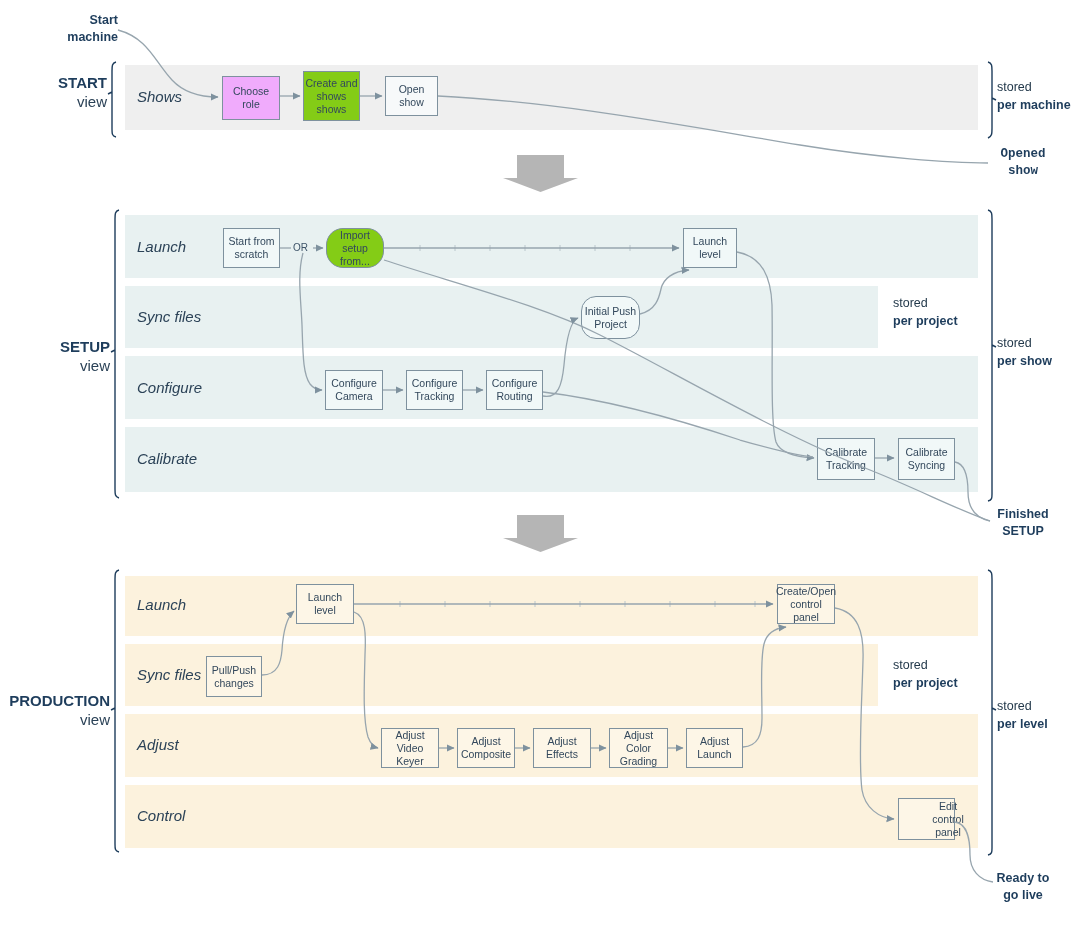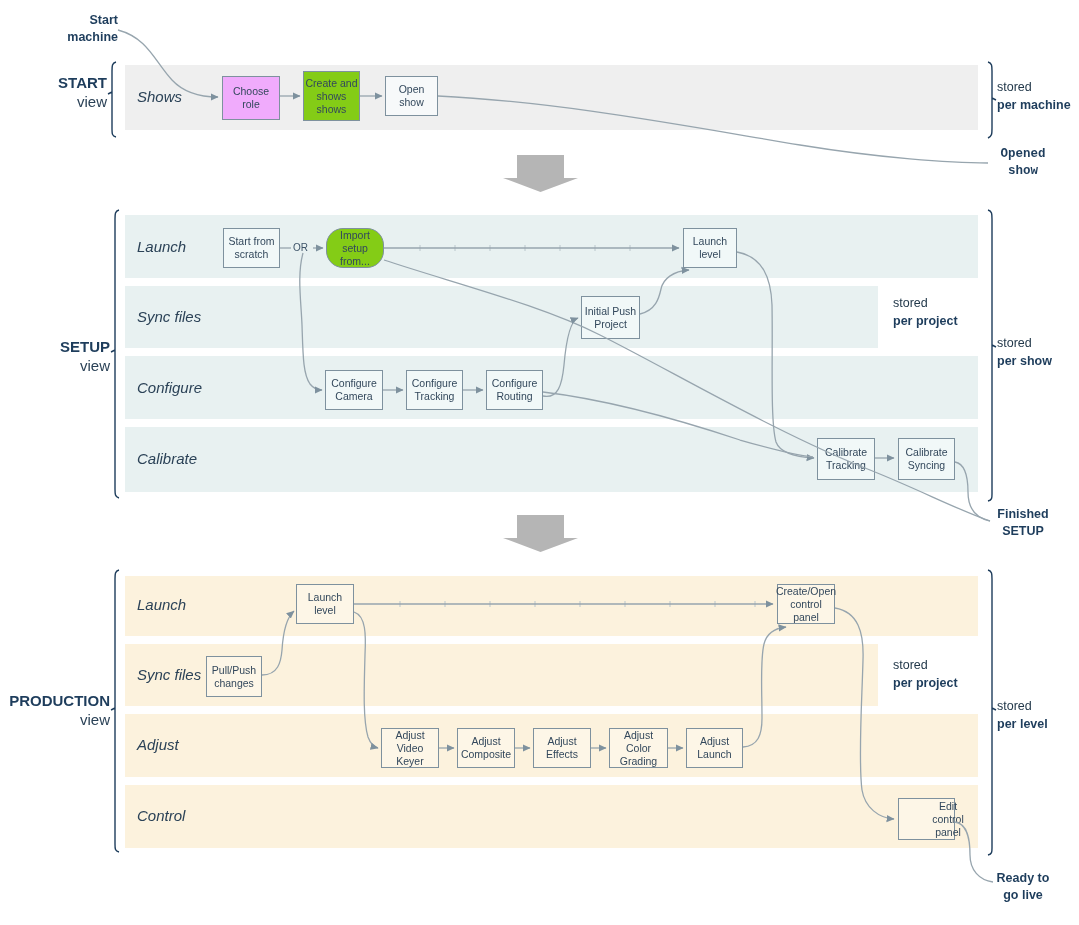--- a/index.html
+++ b/index.html
@@ -71,21 +71,21 @@
         <div>scratch</div>
       </div>
       <div class="node" style="left: 326px; top: 228px; width: 58px; height: 40px; background: #84cc16; border-radius: 17px;">
         <div>Import setup</div>
         <div>from...</div>
       </div>
       <div class="node" style="left: 683px; top: 228px; width: 54px; height: 40px; background: rgb(241, 248, 248);">
         <div>Launch</div>
         <div>level</div>
       </div>
-      <div class="node" style="left: 581px; top: 296px; width: 59px; height: 43px; background: rgb(241, 248, 248);">
+      <div class="node" style="left: 581px; top: 296px; width: 59px; height: 43px; background: rgb(241, 248, 248); border-radius: 15px;">
         <div>Initial Push</div>
         <div>Project</div>
       </div>
       <div class="node" style="left: 325px; top: 370px; width: 58px; height: 40px; background: rgb(241, 248, 248);">
         <div>Configure</div>
         <div>Camera</div>
       </div>
       <div class="node" style="left: 406px; top: 370px; width: 57px; height: 40px; background: rgb(241, 248, 248);">
         <div>Configure</div>
         <div>Tracking</div>

